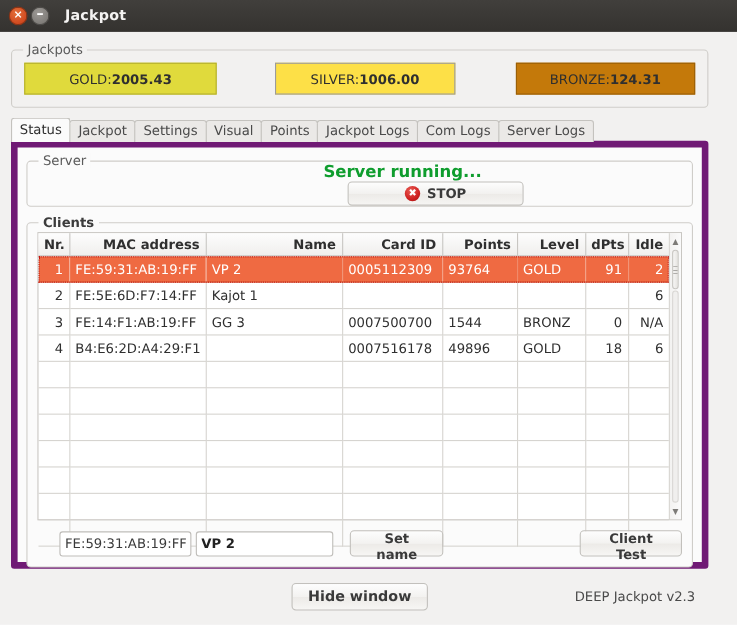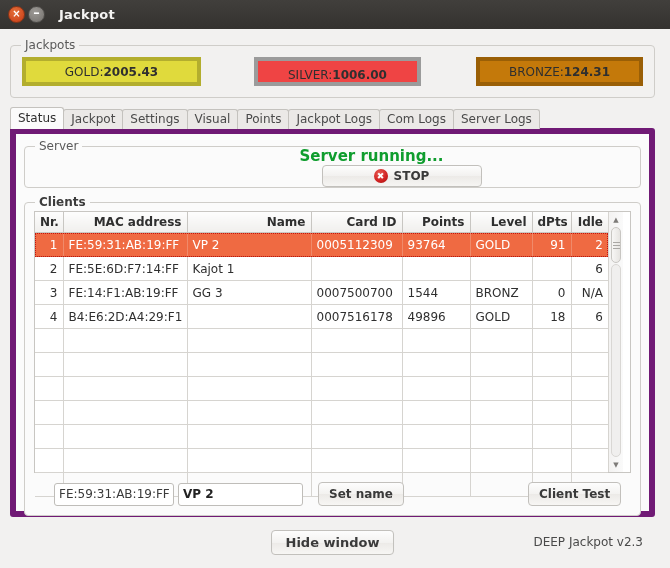--- a/index.html
+++ b/index.html
@@ -49,21 +49,21 @@
   .title-text {
     color: #f4f3f2;
     font-size: 13px;
     font-weight: bold;
     margin-left: 11px;
     letter-spacing: 0.2px;
   }
 
   
   .window-body {
-    padding: 8px 13px 0 8px;
+    padding: 8px 24px 0 8px;
     box-sizing: border-box;
     height: 393px;
     position: relative;
   }
 
   
   .groupbox {
     border: 1px solid #cfcdc9;
     border-radius: 4px;
     position: relative;
@@ -93,35 +93,34 @@
     padding: 0 11px;
     box-sizing: border-box;
     gap: 0;
   }
   .jp-btn {
     height: 29px;
     display: flex;
     align-items: center;
     justify-content: center;
     font-size: 12px;
-    border: 4px solid #0ea5e9;
+    border: 1px solid #0ea5e9;
     box-sizing: border-box;
     color: #2f2f2f;
   }
   .jp-gold {
     width: 180px;
     background: #e0da3c;
     border-color: #b3ae2e;
   }
   .jp-silver {
     width: 168px;
-    background: #ef4444;
+    background: #fde047;
     border-color: #9b9b9b;
     margin-left: 53px;
-    align-items: flex-end;
   }
   .jp-bronze {
     width: 168px;
     background: #c4790a;
     border-color: #9a5f06;
     margin-left: 55px;
   }
   .jp-label { font-weight: normal; }
   .jp-value { font-weight: bold; }
 

